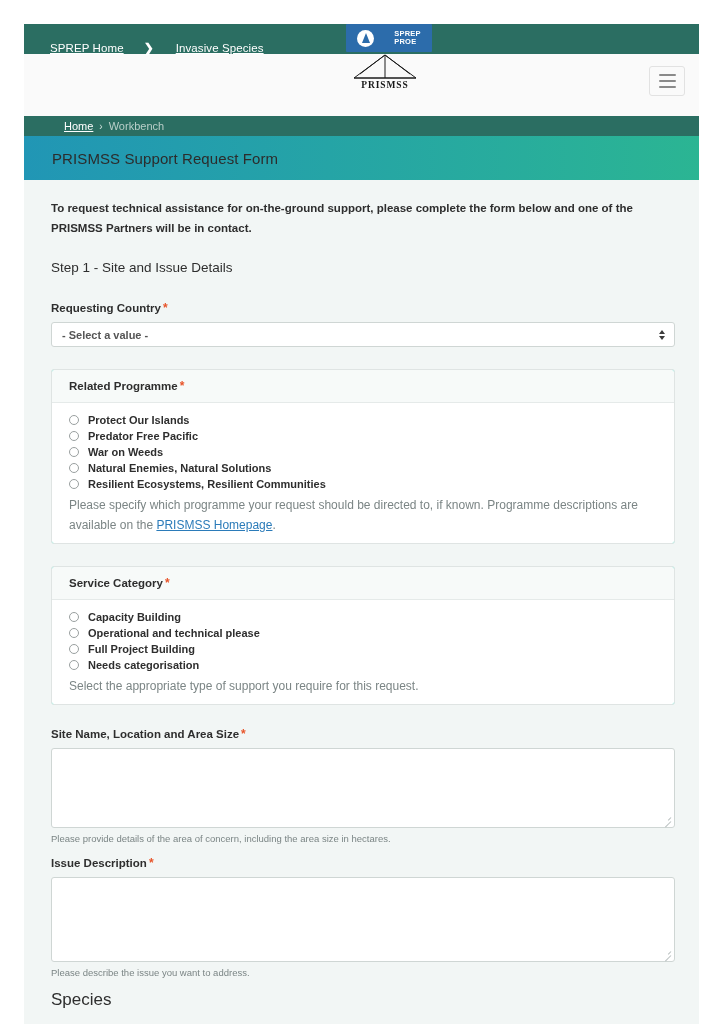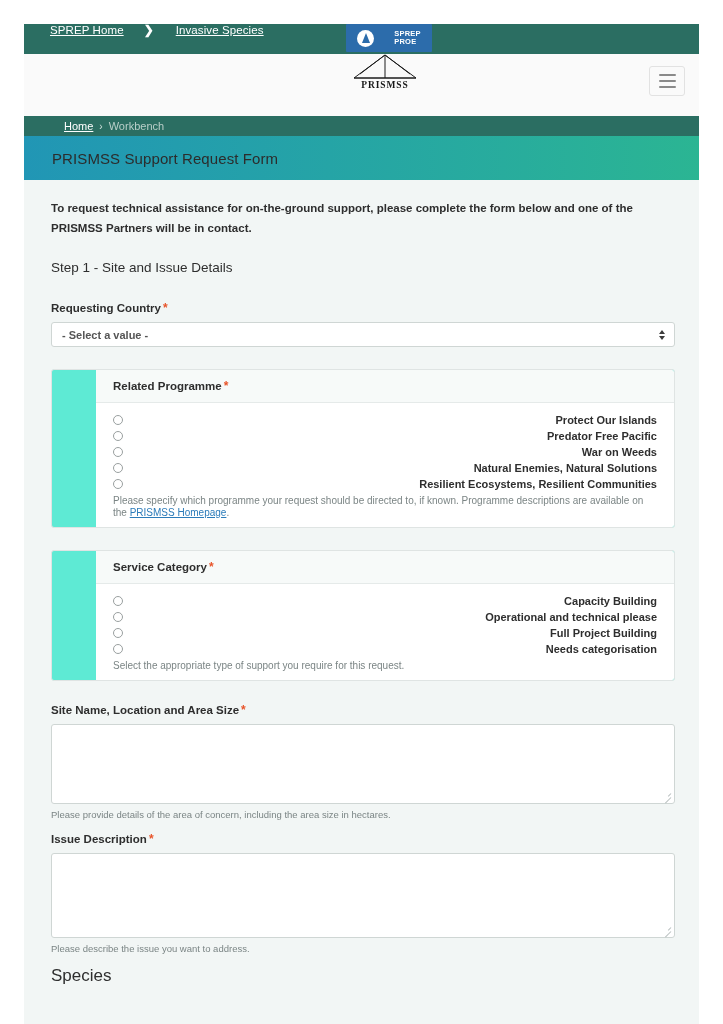--- a/index.html
+++ b/index.html
@@ -29,21 +29,21 @@
     width: 675px;
     background: #ffffff;
   }
 
   
   .topnav {
     position: relative;
     height: 30px;
     background: #2b6e62;
     display: flex;
-    align-items: flex-start;
+    align-items: flex-end;
     padding-left: 26px;
     z-index: 1;
   }
   .topnav a {
     color: #ffffff;
     font-size: 11.5px;
     text-decoration: underline;
     letter-spacing: .1px;
   }
   .topnav .sep {
@@ -250,61 +250,59 @@
   .sel-arrows i.up { border-bottom: 4px solid #3b3b3b; }
   .sel-arrows i.dn { border-top: 4px solid #3b3b3b; }
 
   
   .card {
     border: 1px solid #dfe4e3;
     border-radius: 3px;
     background: #5eead4;
     margin-bottom: 22px;
     overflow: hidden;
-    padding-left: 44px;
   }
   .card-head {
     background: #f7faf9;
     border-bottom: 1px solid #e5eae9;
     padding: 9px 0 9px 17px;
     font-size: 11.5px;
     font-weight: bold;
     color: #2e2e2e;
   }
   .card-body {
     padding: 11px 17px 8px 17px;
     background: #ffffff;
   }
   .radio-row {
     display: flex;
     align-items: center;
     margin-bottom: 4px;
     cursor: pointer;
-    justify-content: space-between;
   }
   .radio-row:last-of-type { margin-bottom: 5px; }
   .radio-dot {
     width: 10px;
     height: 10px;
     border: 1px solid #9aa0a0;
     border-radius: 50%;
     background: #ffffff;
     flex: none;
     margin-right: 9px;
   }
   .radio-label {
     font-size: 11px;
     font-weight: bold;
     color: #2e2e2e;
   }
   .helper {
-    font-size: 10px;
+    font-size: 12px;
     color: #7b8585;
     margin-top: 4px;
-    line-height: 12px;
+    line-height: 20px;
   }
   .helper a {
     color: #2b7bb9;
     text-decoration: underline;
   }
 
   
   .ta-block { margin-bottom: 12px; }
   .ta {
     position: relative;

